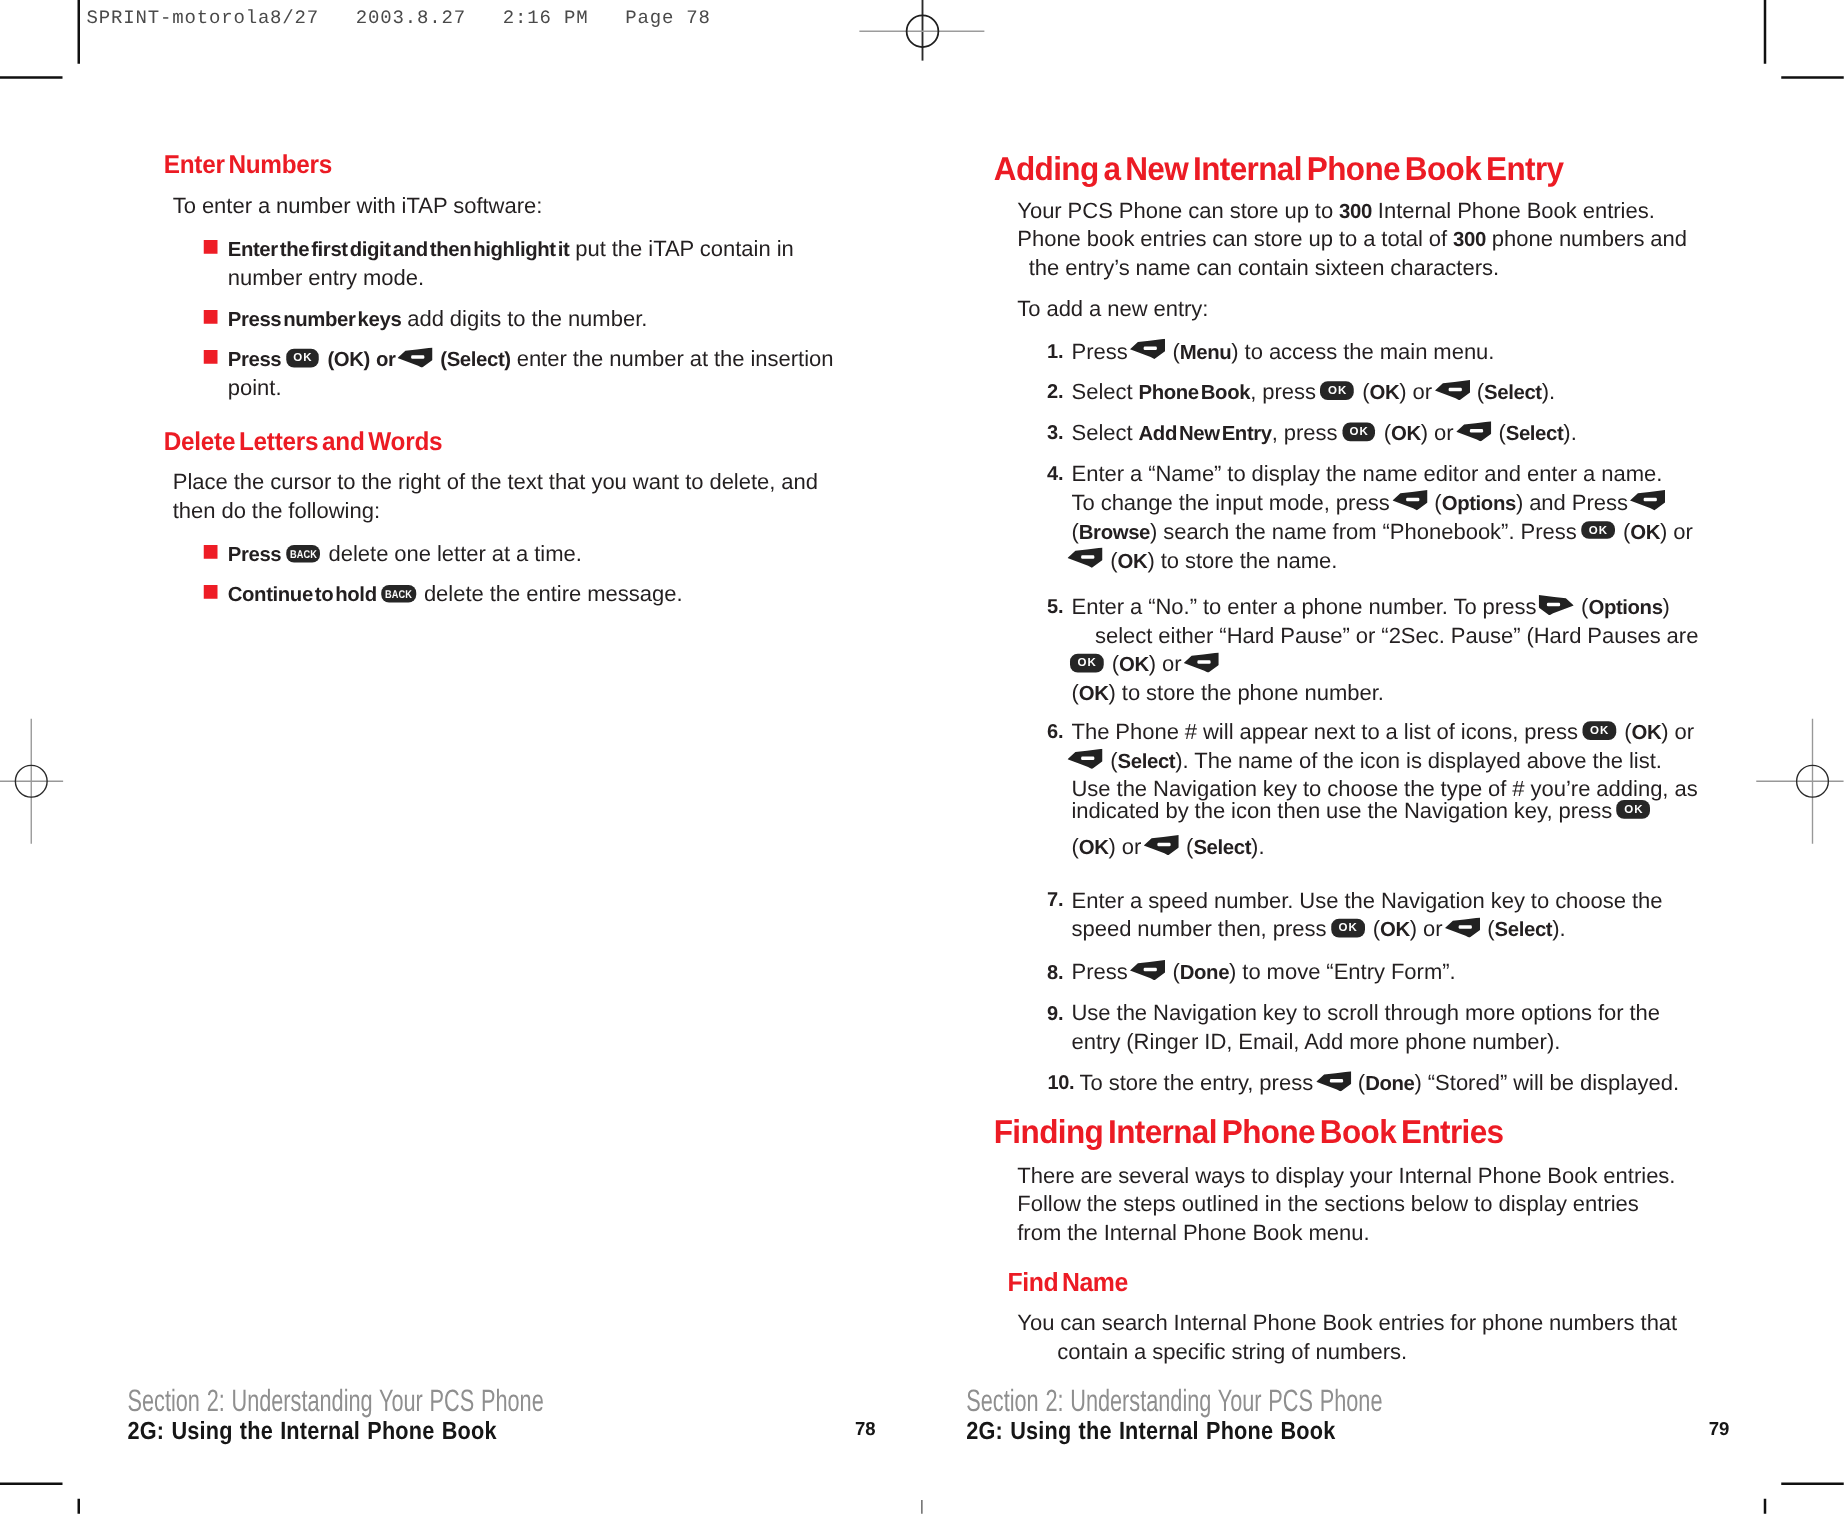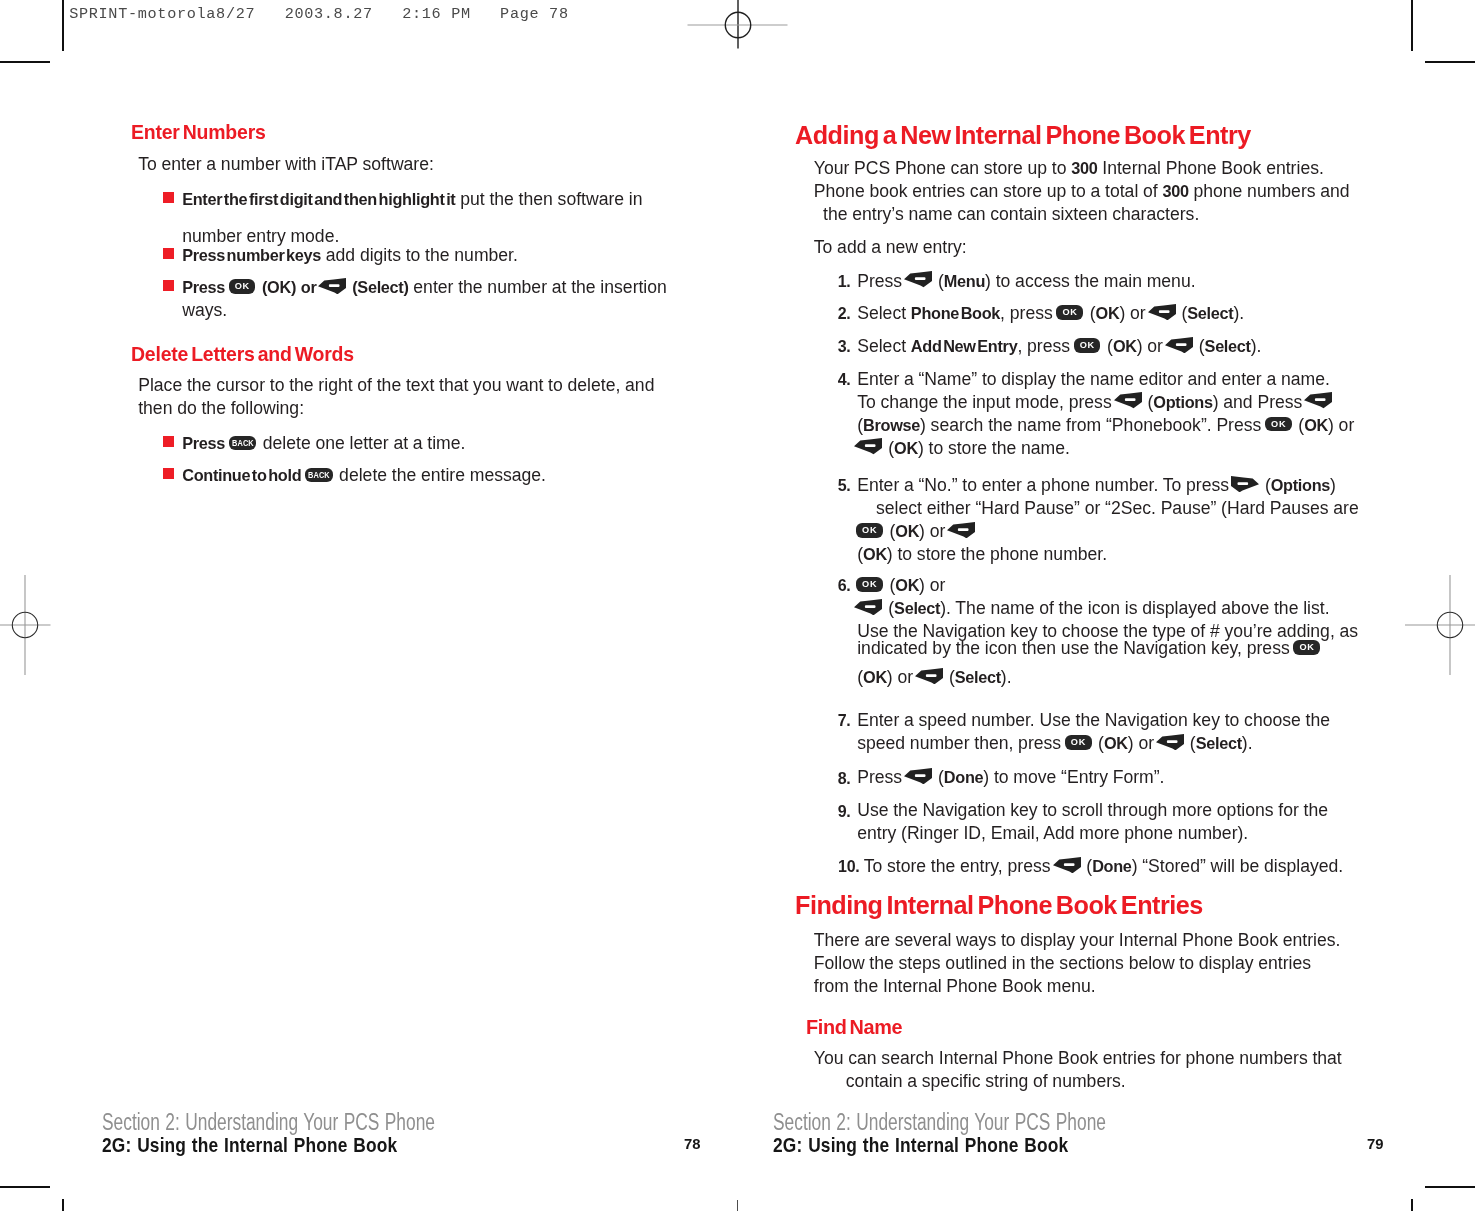--- a/index.html
+++ b/index.html
@@ -98,32 +98,32 @@
       <circle cx="0" cy="0" r="12.7" fill="none" stroke="#2a2a2a" stroke-width="1.1"></circle>
     </svg>
   </div>
 
   <div class="slug">SPRINT-motorola8/27   2003.8.27   2:16 PM   Page 78</div>
 
   <div id="leftcol">
       <div class="h2s" style="left: 130.6px; top: 121.8px;">Enter Numbers</div>
       <div class="ln blk" style="left: 138.2px; top: 152.8px;"><span>To enter a number with iTAP software:</span></div>
       <div class="sq" style="left: 163px; top: 192.1px;"></div>
-      <div class="ln blk" style="left: 182.2px; top: 188.4px;"><b>Enter the first digit and then highlight it</b><span> put the then software in</span></div>
-      <div class="ln blk" style="left: 182.2px; top: 211.4px; margin-top: 14px;"><span>number entry mode.</span></div>
+      <div class="ln blk" style="left: 182.2px; top: 188.4px;"><b>Enter the first digit and then highlight it</b><span> put the iTAP contain in</span></div>
+      <div class="ln blk" style="left: 182.2px; top: 211.4px;"><span>number entry mode.</span></div>
       <div class="sq" style="left: 163px; top: 248.1px;"></div>
       <div class="ln blk" style="left: 182.2px; top: 244.4px;"><b>Press number keys</b><span> add digits to the number.</span></div>
       <div class="sq" style="left: 163px; top: 279.9px;"></div>
       <div class="ln blk" style="left: 182.2px; top: 276.2px;"><b>Press</b><span> </span><span class="keyok"><i>OK</i></span><span> </span><b>(OK)</b><span> </span><b>or</b><span> </span><span class="keysk"><svg width="28.0" height="16.3" viewBox="0 0 28 15.3" preserveAspectRatio="none">
             <g>
               <path d="M0 7.8 L6.3 2.4 L15.6 1.5 L28 0 L28 9.4 L19.5 15.3 L16.5 13.7 Z" fill="#212121"></path>
               <rect x="10.9" y="5.9" width="10.6" height="2.6" rx="1.0" fill="#ffffff"></rect>
             </g>
           </svg></span><span> </span><b>(Select)</b><span> enter the number at the insertion</span></div>
-      <div class="ln blk" style="left: 182.2px; top: 299.2px;"><span>ways.</span></div>
+      <div class="ln blk" style="left: 182.2px; top: 299.2px;"><span>point.</span></div>
       <div class="h2s" style="left: 130.6px; top: 344.2px;">Delete Letters and Words</div>
       <div class="ln blk" style="left: 138.2px; top: 374.2px;"><span>Place the cursor to the right of the text that you want to delete, and</span></div>
       <div class="ln blk" style="left: 138.2px; top: 397.2px;"><span>then do the following:</span></div>
       <div class="sq" style="left: 163px; top: 436px;"></div>
       <div class="ln blk" style="left: 182.2px; top: 432.3px;"><b>Press</b><span> </span><span class="keyback"><i>BACK</i></span><span> delete one letter at a time.</span></div>
       <div class="sq" style="left: 163px; top: 468.1px;"></div>
       <div class="ln blk" style="left: 182.2px; top: 464.4px;"><b>Continue to hold</b><span> </span><span class="keyback"><i>BACK</i></span><span> delete the entire message.</span></div>
     </div>
   <div id="rightcol">
       <div class="h1s" style="left: 795.4px; top: 122px;">Adding a New Internal Phone Book Entry</div>
@@ -181,21 +181,21 @@
           </svg></span><span> (</span><b>Options</b><span>)</span></div>
       <div class="ln blk" style="left: 876px; top: 497.1px;"><span>select either “Hard Pause” or “2Sec. Pause” (Hard Pauses are</span></div>
       <div class="ln blk" style="left: 857.2px; top: 520.1px;"><span class="keyok"><i>OK</i></span><span> (</span><b>OK</b><span>) or </span><span class="keysk"><svg width="28.0" height="16.3" viewBox="0 0 28 15.3" preserveAspectRatio="none">
             <g>
               <path d="M0 7.8 L6.3 2.4 L15.6 1.5 L28 0 L28 9.4 L19.5 15.3 L16.5 13.7 Z" fill="#212121"></path>
               <rect x="10.9" y="5.9" width="10.6" height="2.6" rx="1.0" fill="#ffffff"></rect>
             </g>
           </svg></span></div>
       <div class="ln blk" style="left: 857.2px; top: 543.1px;"><span>(</span><b>OK</b><span>) to store the phone number.</span></div>
       <div class="stnum" style="left: 810.5px; width: 40px; top: 574px;">6.</div>
-      <div class="ln blk" style="left: 857.2px; top: 573.9px;"><span class="keyok"><i>OK</i></span><span> (</span><b>OK</b><span>) or</span></div>
+      <div class="ln blk" style="left: 857.2px; top: 573.9px;"><span>The Phone # will appear next to a list of icons, press </span><span class="keyok"><i>OK</i></span><span> (</span><b>OK</b><span>) or</span></div>
       <div class="ln blk" style="left: 857.2px; top: 596.9px;"><span class="keysk"><svg width="28.0" height="16.3" viewBox="0 0 28 15.3" preserveAspectRatio="none">
             <g>
               <path d="M0 7.8 L6.3 2.4 L15.6 1.5 L28 0 L28 9.4 L19.5 15.3 L16.5 13.7 Z" fill="#212121"></path>
               <rect x="10.9" y="5.9" width="10.6" height="2.6" rx="1.0" fill="#ffffff"></rect>
             </g>
           </svg></span><span> (</span><b>Select</b><span>). The name of the icon is displayed above the list.</span></div>
       <div class="ln blk" style="left: 857.2px; top: 619.9px;"><span>Use the Navigation key to choose the type of # you’re adding, as</span></div>
       <div class="ln blk" style="left: 857.2px; top: 637px;"><span>indicated by the icon then use the Navigation key, press </span><span class="keyok"><i>OK</i></span></div>
       <div class="ln blk" style="left: 857.2px; top: 665.9px;"><span>(</span><b>OK</b><span>) or </span><span class="keysk"><svg width="28.0" height="16.3" viewBox="0 0 28 15.3" preserveAspectRatio="none">
             <g>

